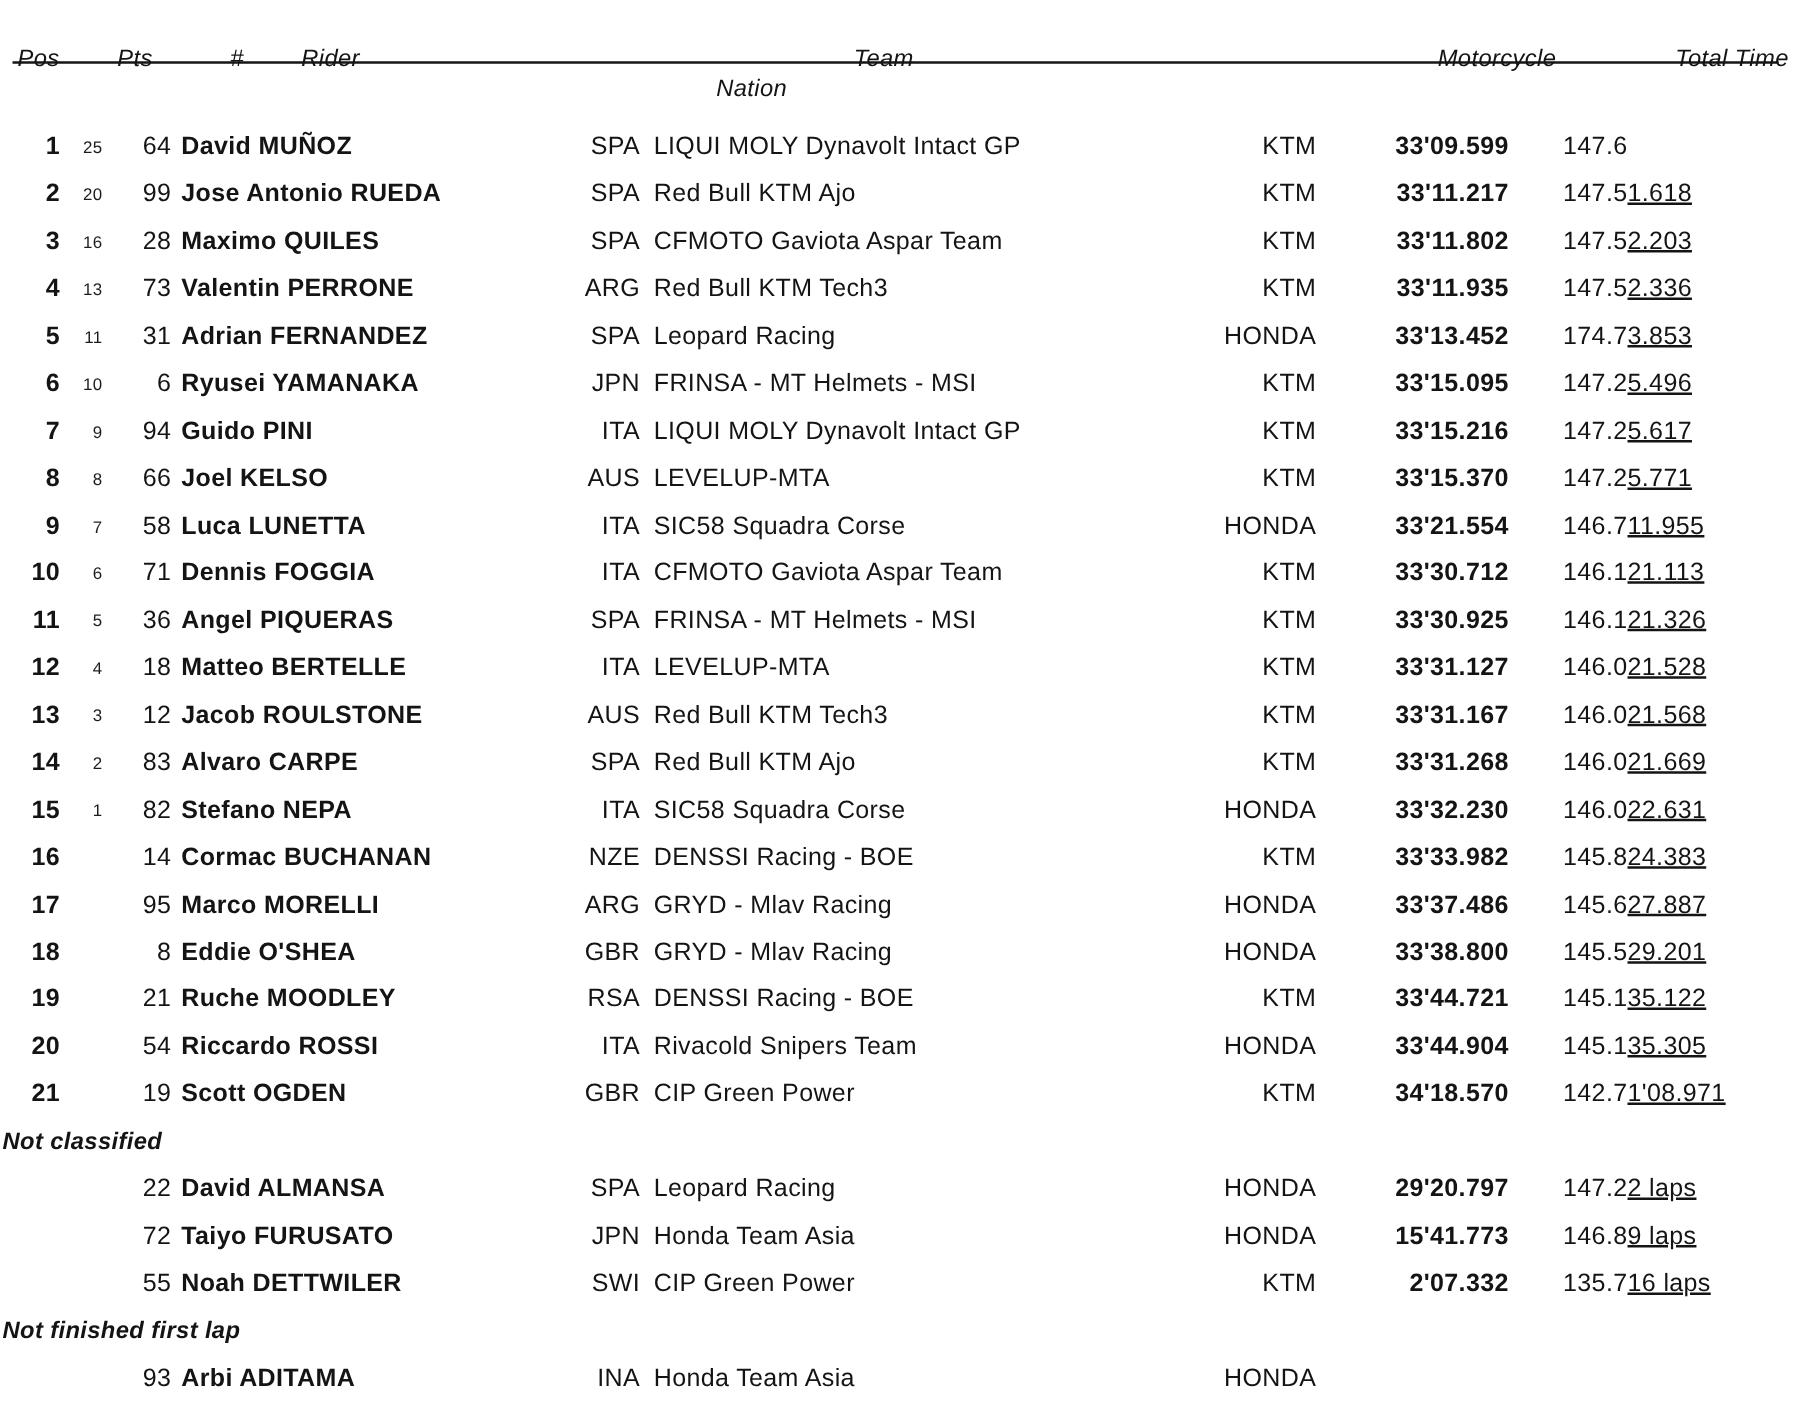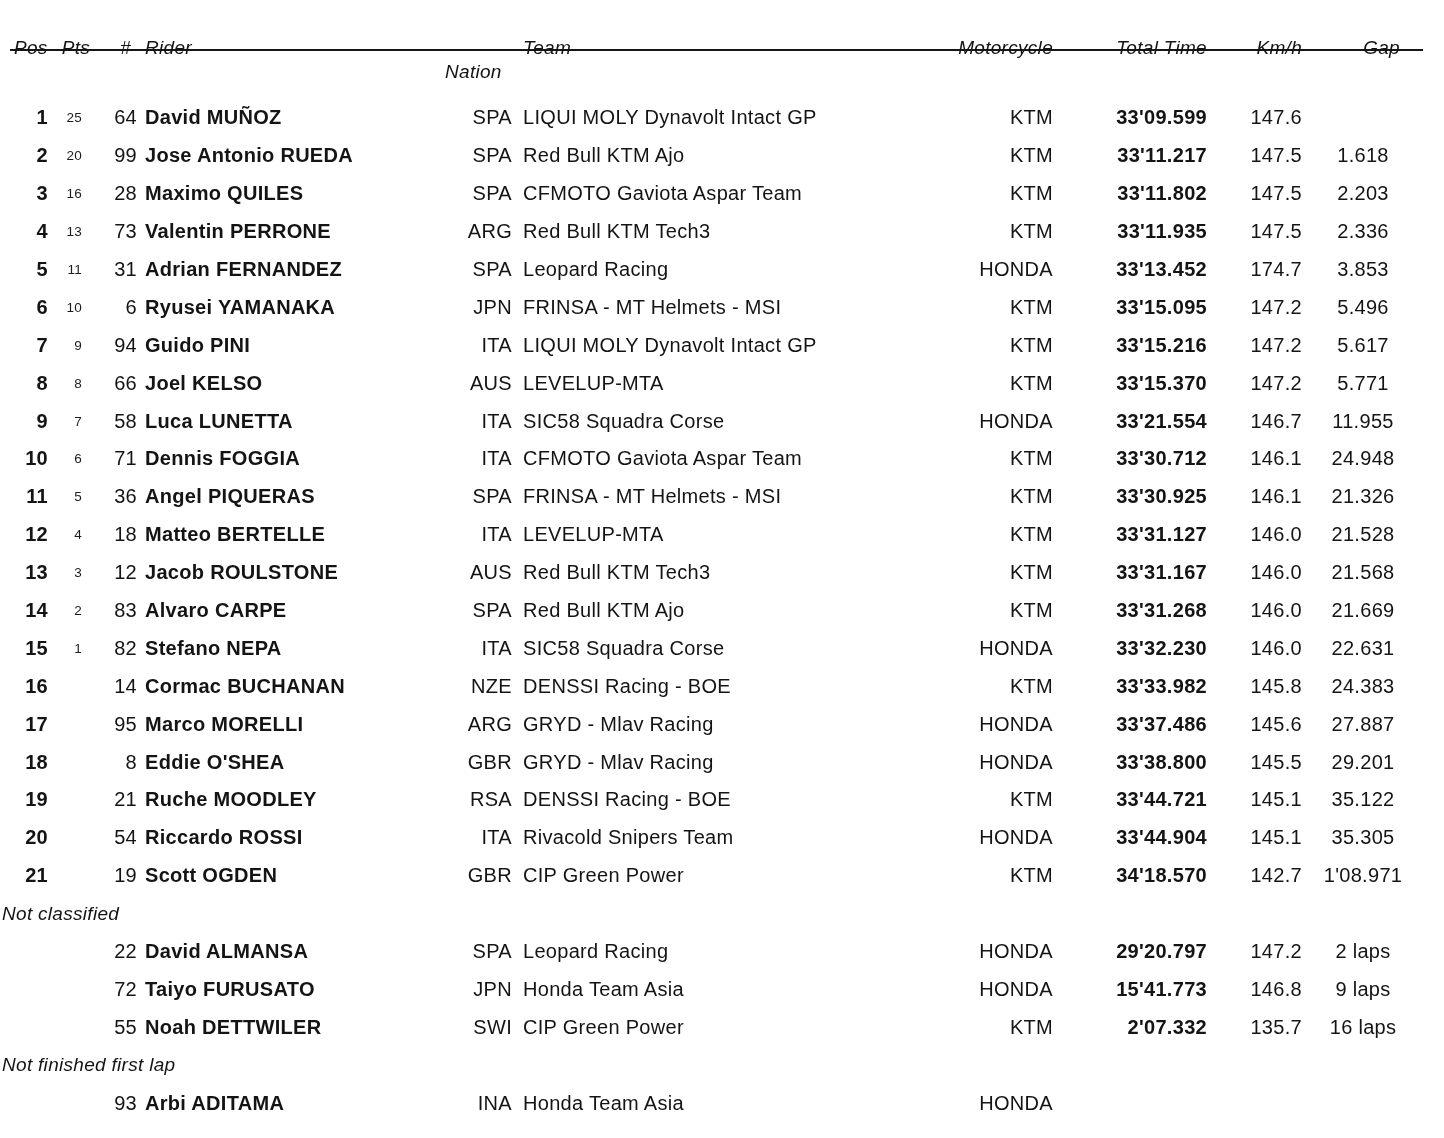--- a/index.html
+++ b/index.html
@@ -24,20 +24,21 @@
     align-items: center;
   }
 
   
   .header-row {
     height: 36px;
     padding-top: 13px;
     font-style: italic;
     font-size: 19px;
     font-weight: 500;
+    gap: 32px;
   }
   .rule {
     height: 2px;
     background: #161616;
     margin-left: 10px;
     width: 1413px;
   }
   .h-pos  { text-align: left; }
   .h-pts  { text-align: center; transform: translateX(8px); }
   .h-num  { text-align: right; transform: translateX(-6px); }
@@ -54,29 +55,29 @@
   .data-row { height: 37.9px; font-size: 20px; }
   .c-pos  { text-align: right; font-weight: bold; }
   .c-pts  { text-align: right; padding-right: 6px; font-size: 13.5px; color: #1c1c1c; }
   .c-num  { text-align: right; }
   .c-rider{ text-align: left; padding-left: 8px; font-weight: bold; white-space: nowrap; }
   .c-nation{ text-align: right; }
   .c-team { text-align: left; padding-left: 11px; white-space: nowrap; }
   .c-bike { text-align: right; }
   .c-time { text-align: right; font-weight: bold; }
   .c-kmh  { text-align: right; }
-  .c-gap  { text-align: center; }
+  .c-gap  { text-align: left; text-decoration: underline; }
 
   .section-label-row {
     height: 37.9px;
     display: flex;
     align-items: center;
     padding-left: 2px;
     font-style: italic;
-    font-weight: normal;
+    font-weight: bold;
     font-size: 19px;
   }
 </style>
 </head>
 <body>
 
 <div class="sheet">
 
   <div class="grid-row header-row">
     <div class="h-pos">Pos</div>
@@ -214,21 +215,21 @@
   <div class="grid-row data-row">
     <div class="c-pos">10</div>
     <div class="c-pts">6</div>
     <div class="c-num">71</div>
     <div class="c-rider">Dennis FOGGIA</div>
     <div class="c-nation">ITA</div>
     <div class="c-team">CFMOTO Gaviota Aspar Team</div>
     <div class="c-bike">KTM</div>
     <div class="c-time">33'30.712</div>
     <div class="c-kmh">146.1</div>
-    <div class="c-gap">24.948</div>
+    <div class="c-gap">21.113</div>
   </div>
 
   <div class="grid-row data-row">
     <div class="c-pos">11</div>
     <div class="c-pts">5</div>
     <div class="c-num">36</div>
     <div class="c-rider">Angel PIQUERAS</div>
     <div class="c-nation">SPA</div>
     <div class="c-team">FRINSA - MT Helmets - MSI</div>
     <div class="c-bike">KTM</div>

